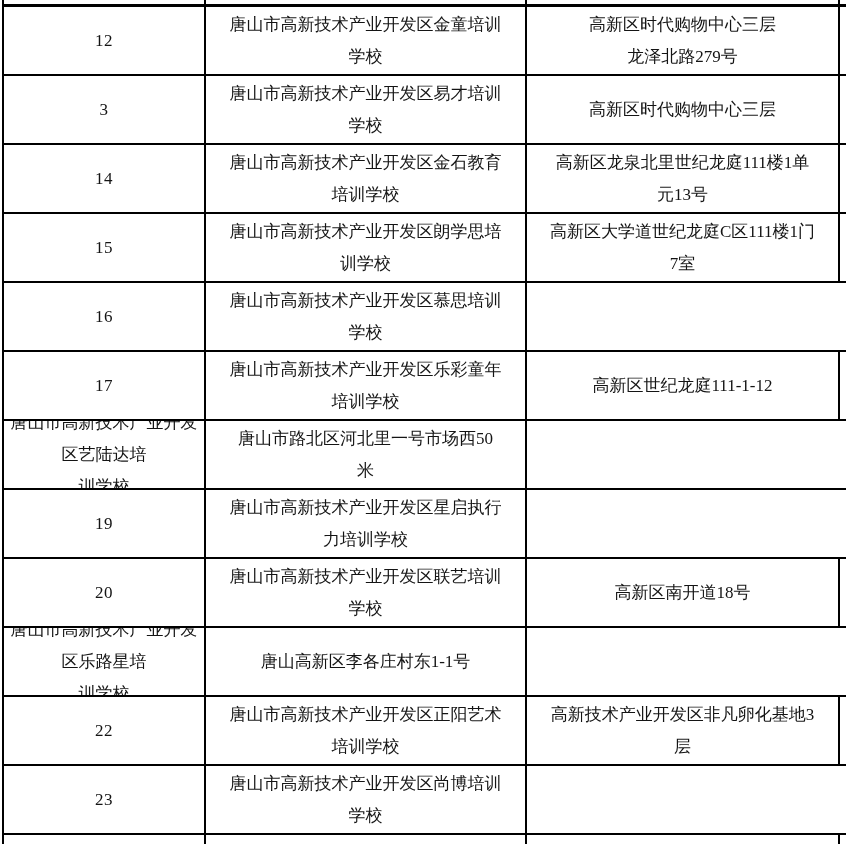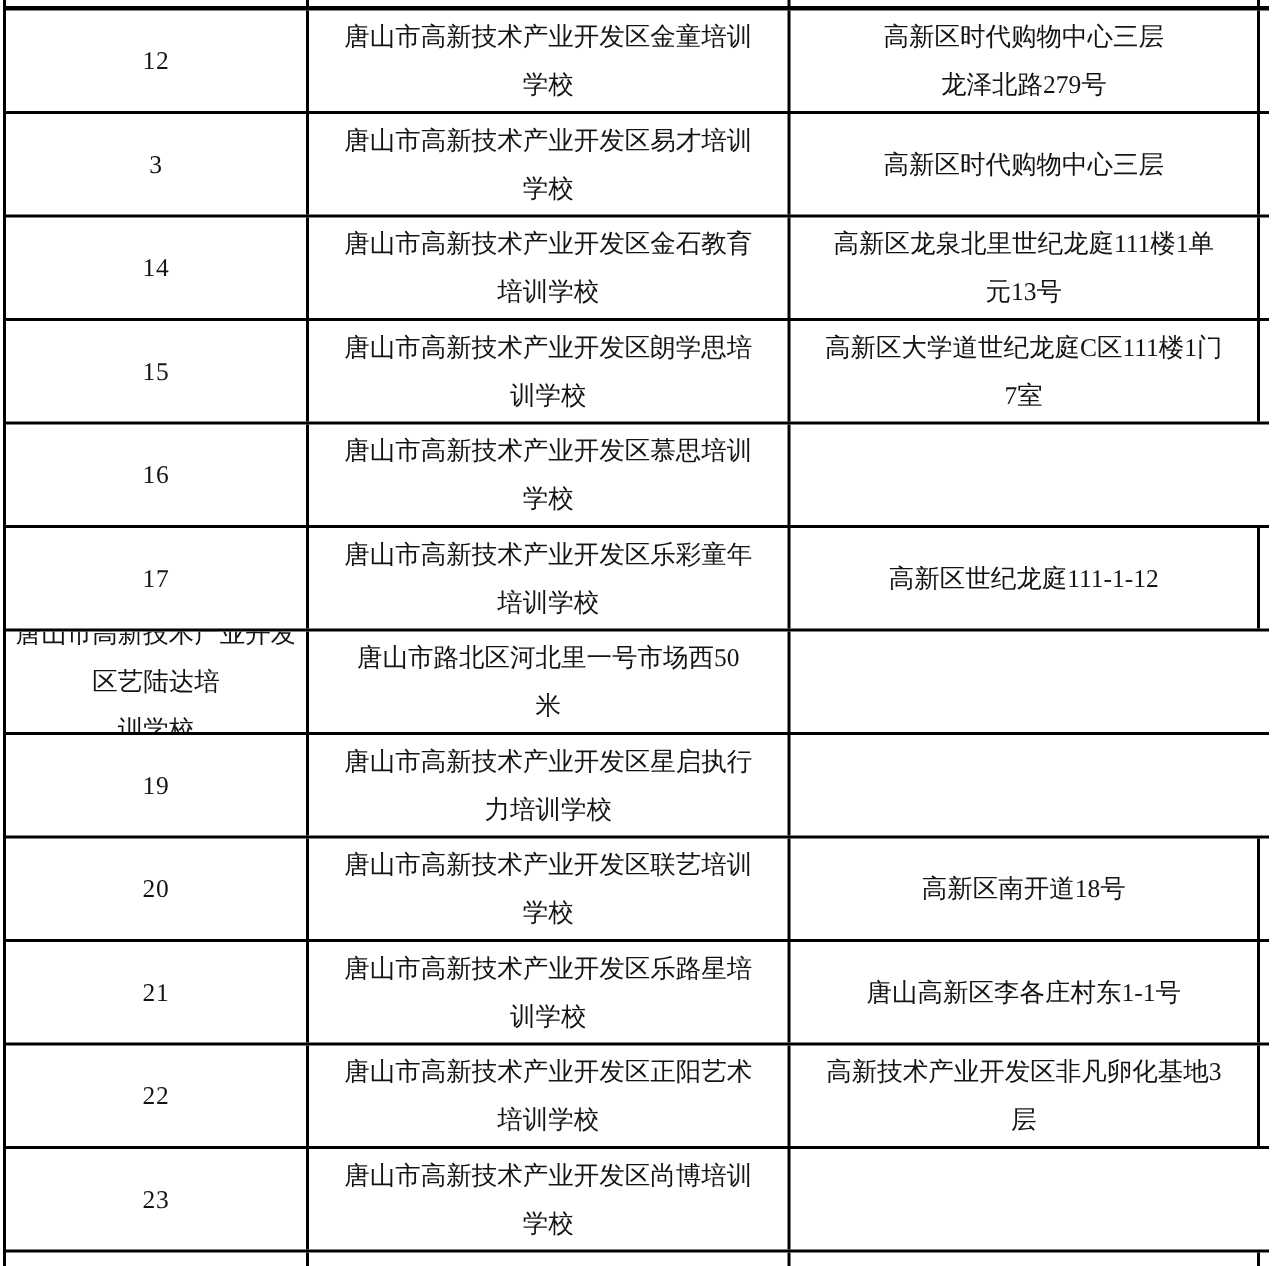--- a/index.html
+++ b/index.html
@@ -111,21 +111,20 @@
   </div>
 
   <div class="row data-row">
     <div class="cell col-no">20</div>
     <div class="cell col-name">唐山市高新技术产业开发区联艺培训
 学校</div>
     <div class="cell col-addr">高新区南开道18号</div>
   </div>
 
   <div class="row data-row">
-    <div class="cell col-no">21</div>
     <div class="cell col-name">唐山市高新技术产业开发区乐路星培
 训学校</div>
     <div class="cell col-addr">唐山高新区李各庄村东1-1号</div>
   </div>
 
   <div class="row data-row">
     <div class="cell col-no">22</div>
     <div class="cell col-name">唐山市高新技术产业开发区正阳艺术
 培训学校</div>
     <div class="cell col-addr">高新技术产业开发区非凡卵化基地3

